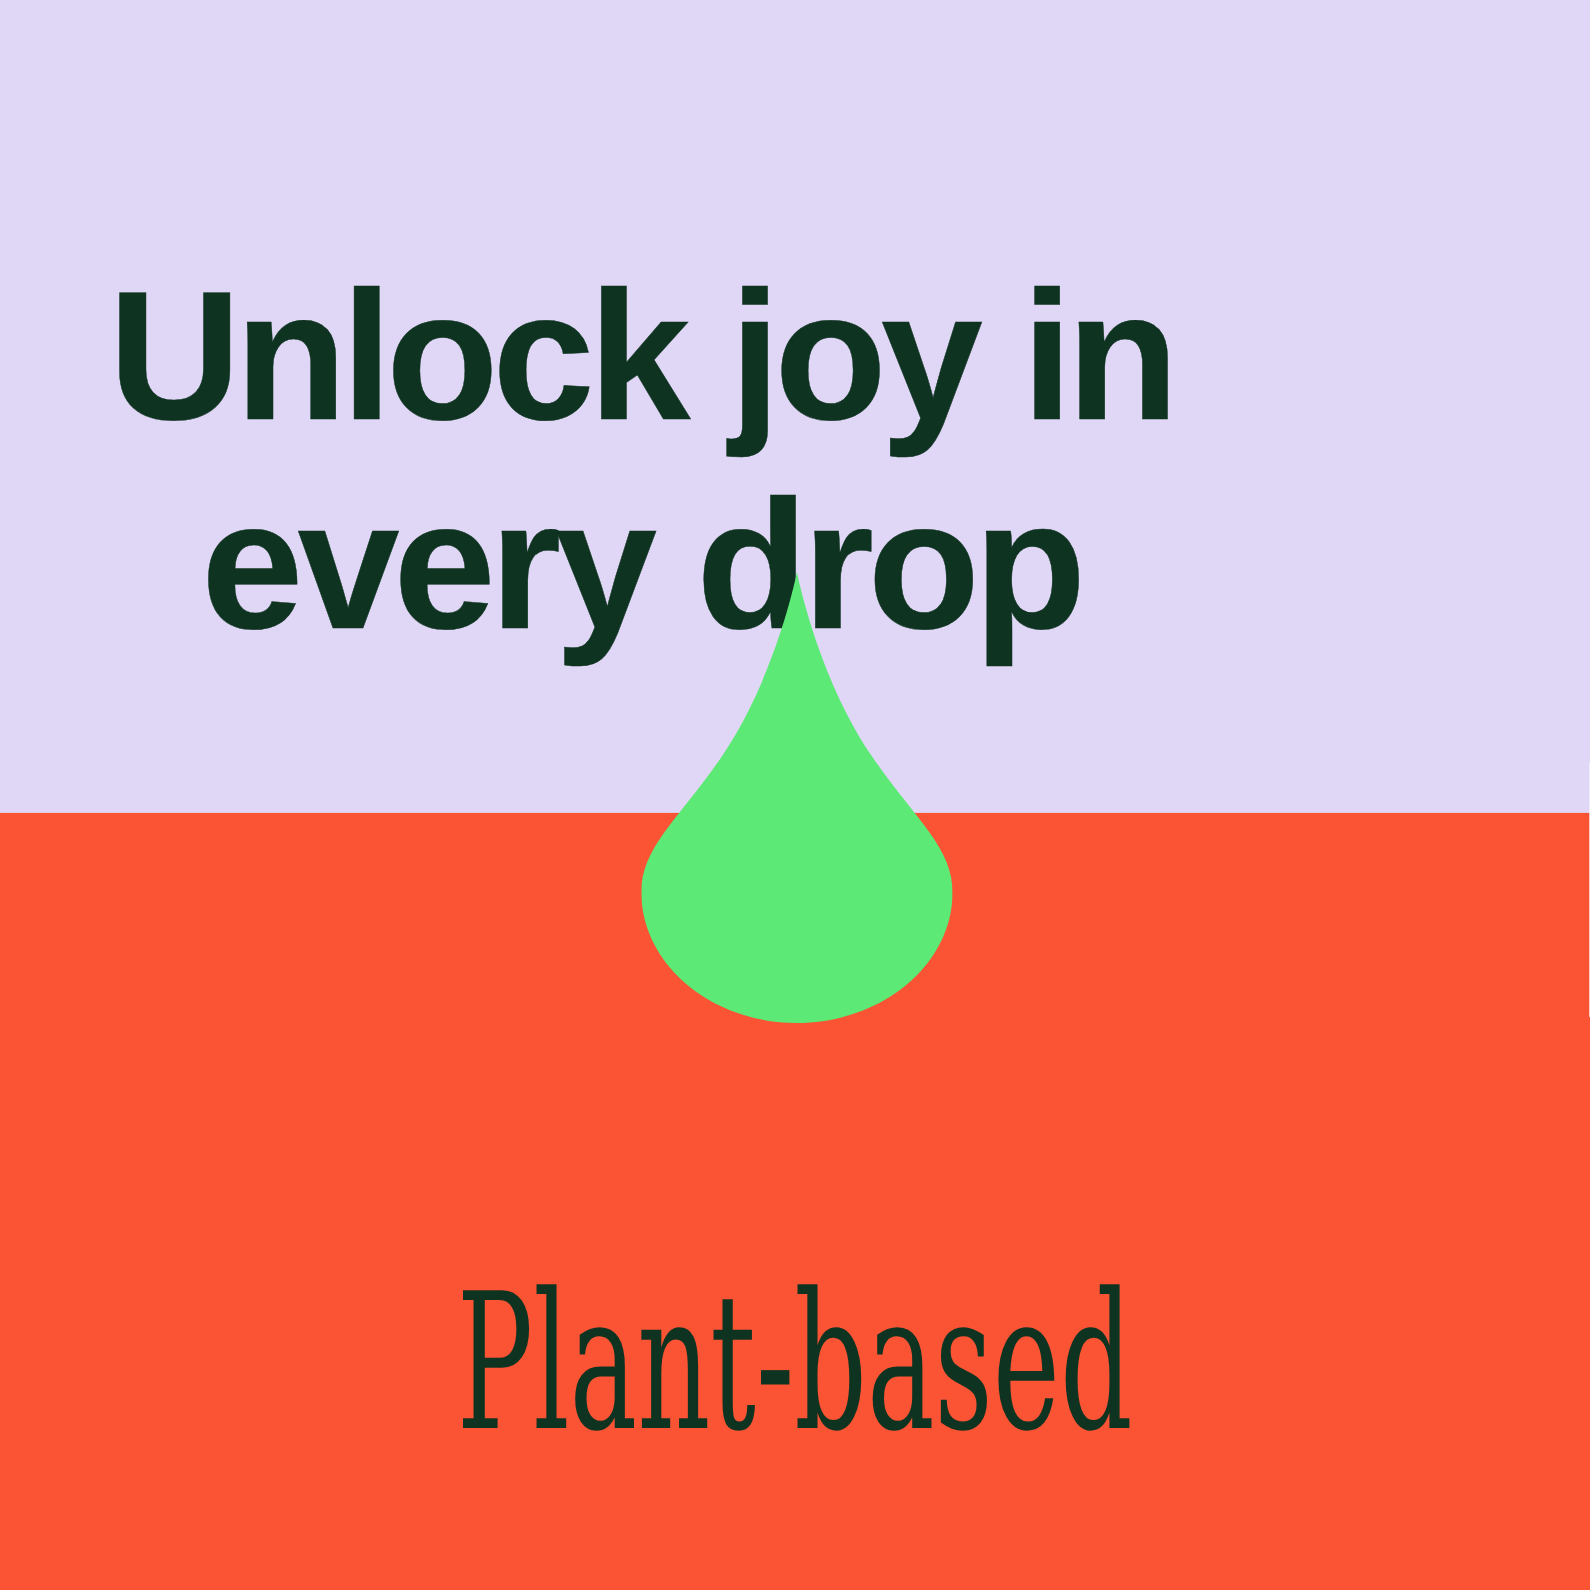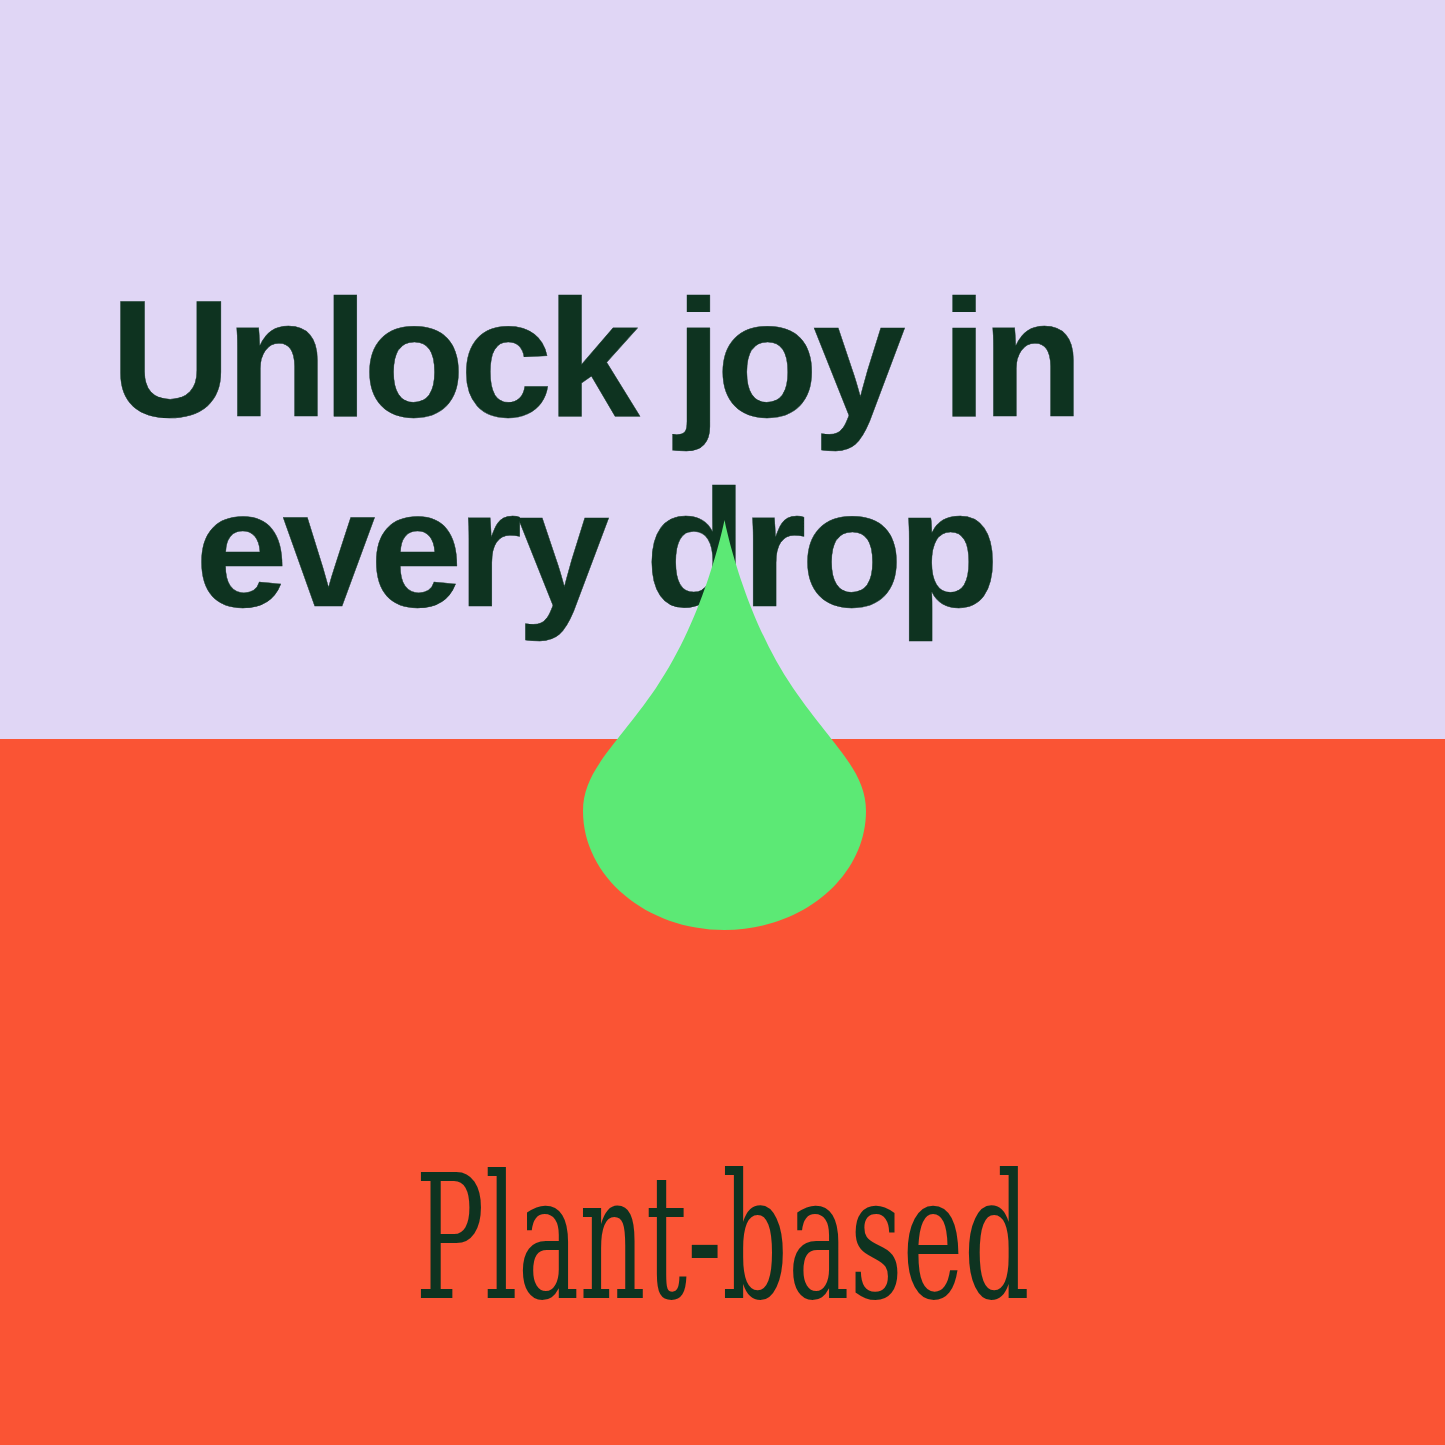--- a/index.html
+++ b/index.html
@@ -31,31 +31,31 @@
   }
   .band-bottom {
     top: 739px;
     height: 706px;
     background: #FA5434;
   }
 
   
   .headline {
     position: absolute;
-    left: 12px;
+    left: 0;
     top: 0;
     width: 1165px;
     text-align: center;
     color: #0E3320;
     font-family: "Liberation Sans", sans-serif;
     font-weight: 700;
     font-size: 167px;
     line-height: 190px;
     letter-spacing: -5.5px;
-    padding-top: 73px;
+    padding-top: 39px;
     box-sizing: border-box;
     white-space: pre-line;
     -webkit-text-stroke: 0.4px #0E3320;
   }
 
   
   .droplet-wrap {
     position: absolute;
     left: 583px;
     top: 520px;

